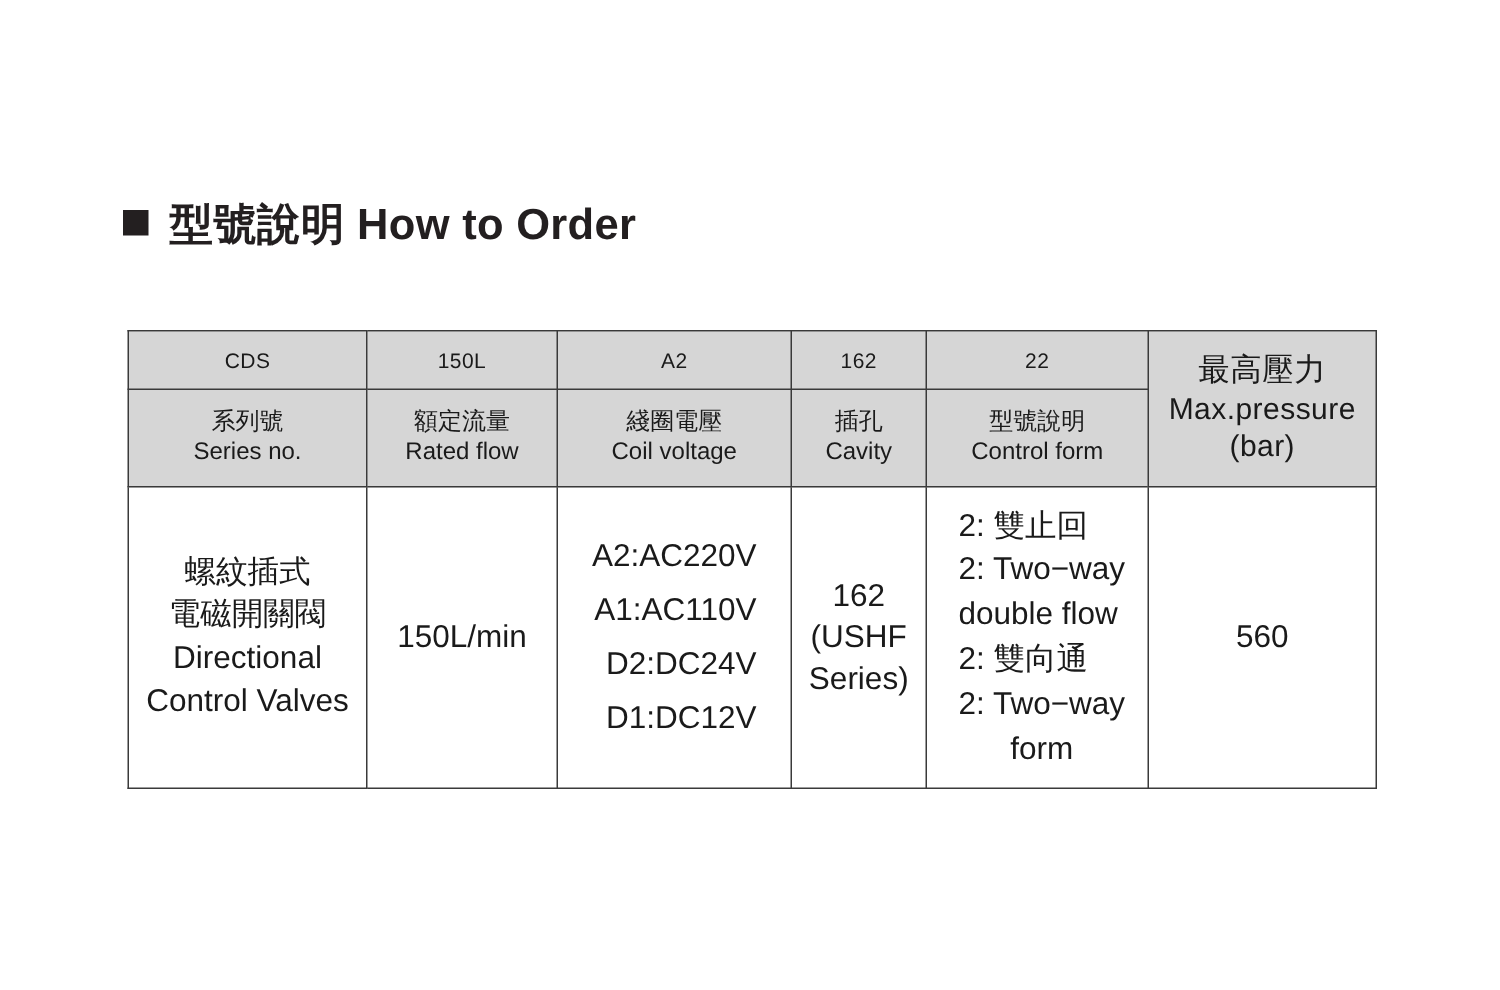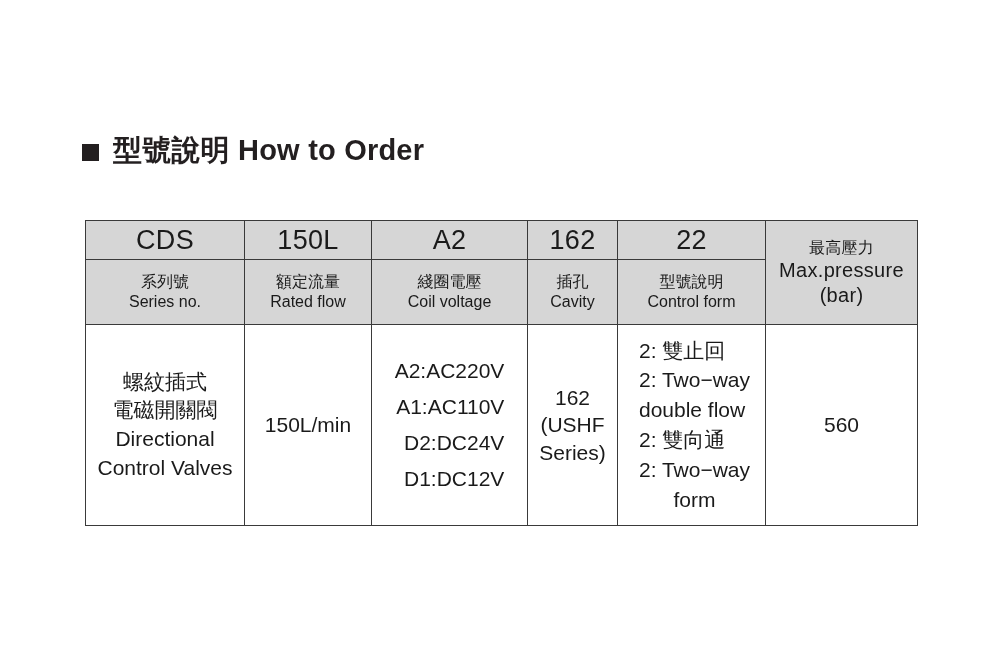--- a/index.html
+++ b/index.html
@@ -15,21 +15,21 @@
     color: #1a1a1a;
     overflow: hidden;
   }
 
   
   #section-title {
     position: absolute;
     left: 82px;
     top: 136px;
     display: flex;
-    align-items: center;
+    align-items: flex-start;
     gap: 14px;
   }
   #section-title .bullet {
     width: 17px;
     height: 17px;
     background: #231f20;
     display: block;
     flex: 0 0 auto;
     margin-top: 4px;
   }
@@ -58,21 +58,21 @@
     padding: 0;
     color: #1a1a1a;
   }
   .hdr-code td,
   .hdr-name td,
   td.maxp {
     background: #d6d6d6;
   }
   .hdr-code td {
     height: 38px;
-    font-size: 27px;
+    font-size: 14px;
     letter-spacing: 0.3px;
   }
   .hdr-name td {
     height: 64px;
     font-size: 16px;
     line-height: 1.22;
     padding: 2px 2px;
   }
   .hdr-name .cn,
   .hdr-name .en {
@@ -82,21 +82,21 @@
   td.maxp {
     font-size: 20px;
     line-height: 1.25;
     padding: 2px 2px;
   }
   td.maxp span {
     display: block;
     white-space: nowrap;
   }
   td.maxp .cn {
-    font-size: 16px;
+    font-size: 21px;
   }
 
   .body-row td {
     height: 200px;
     background: #ffffff;
     font-size: 21px;
     line-height: 1.42;
     padding: 4px 3px;
   }
   .body-row td .line {

